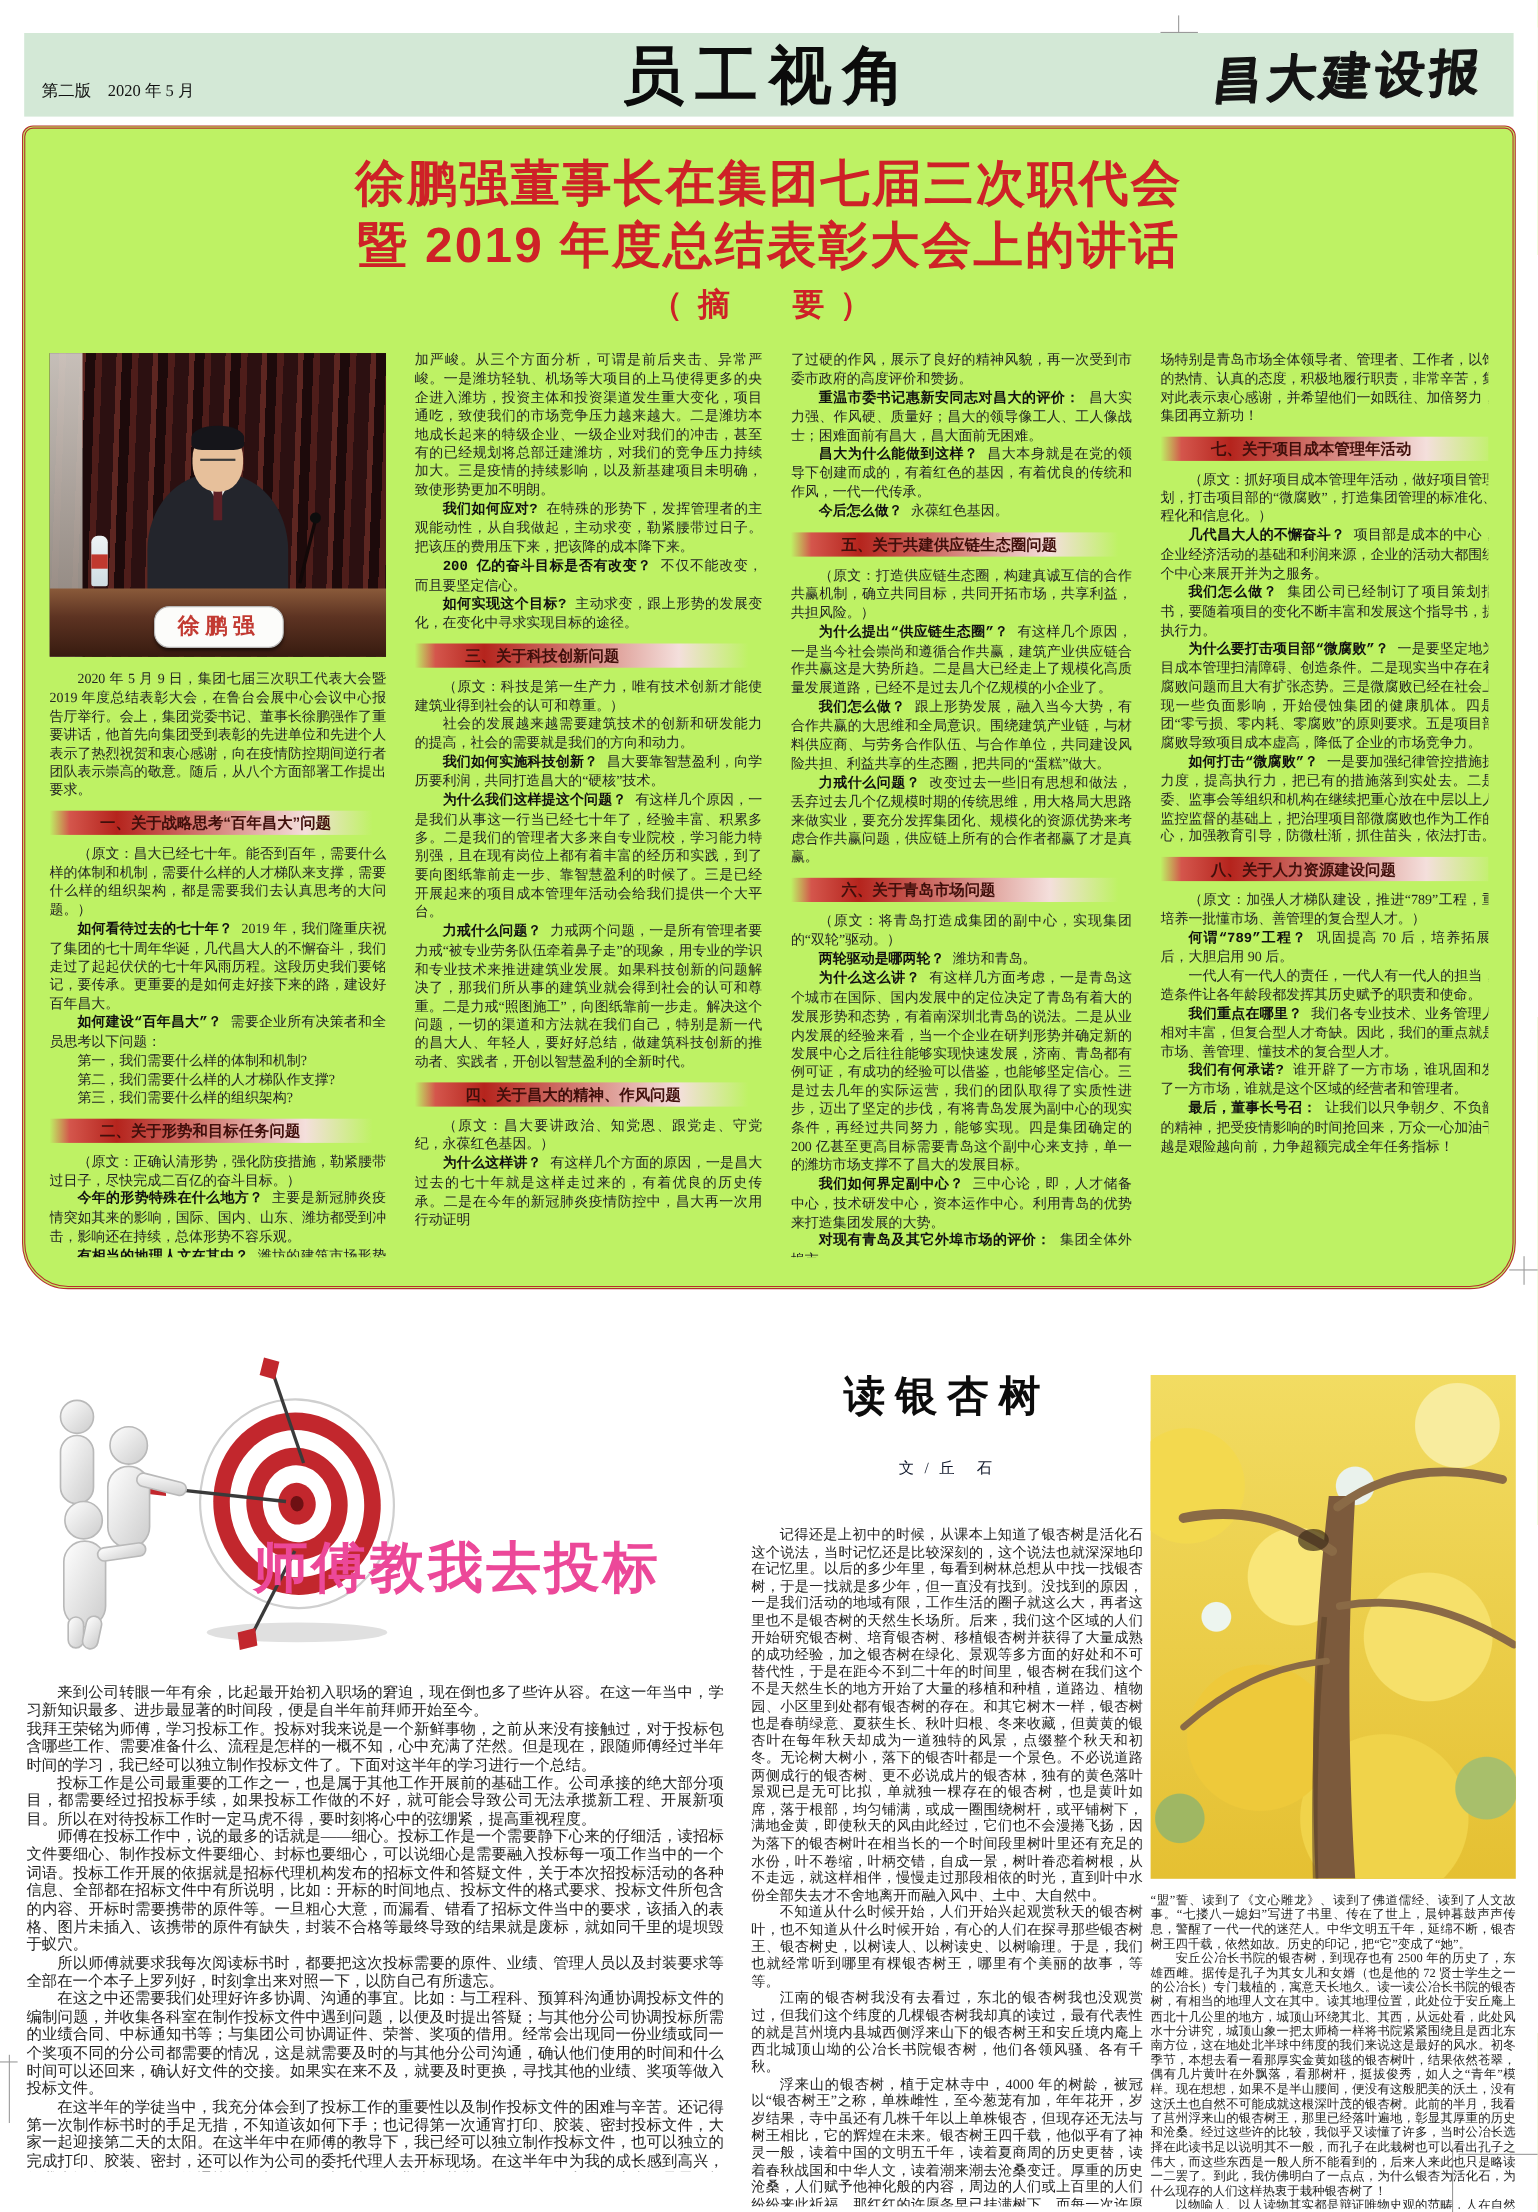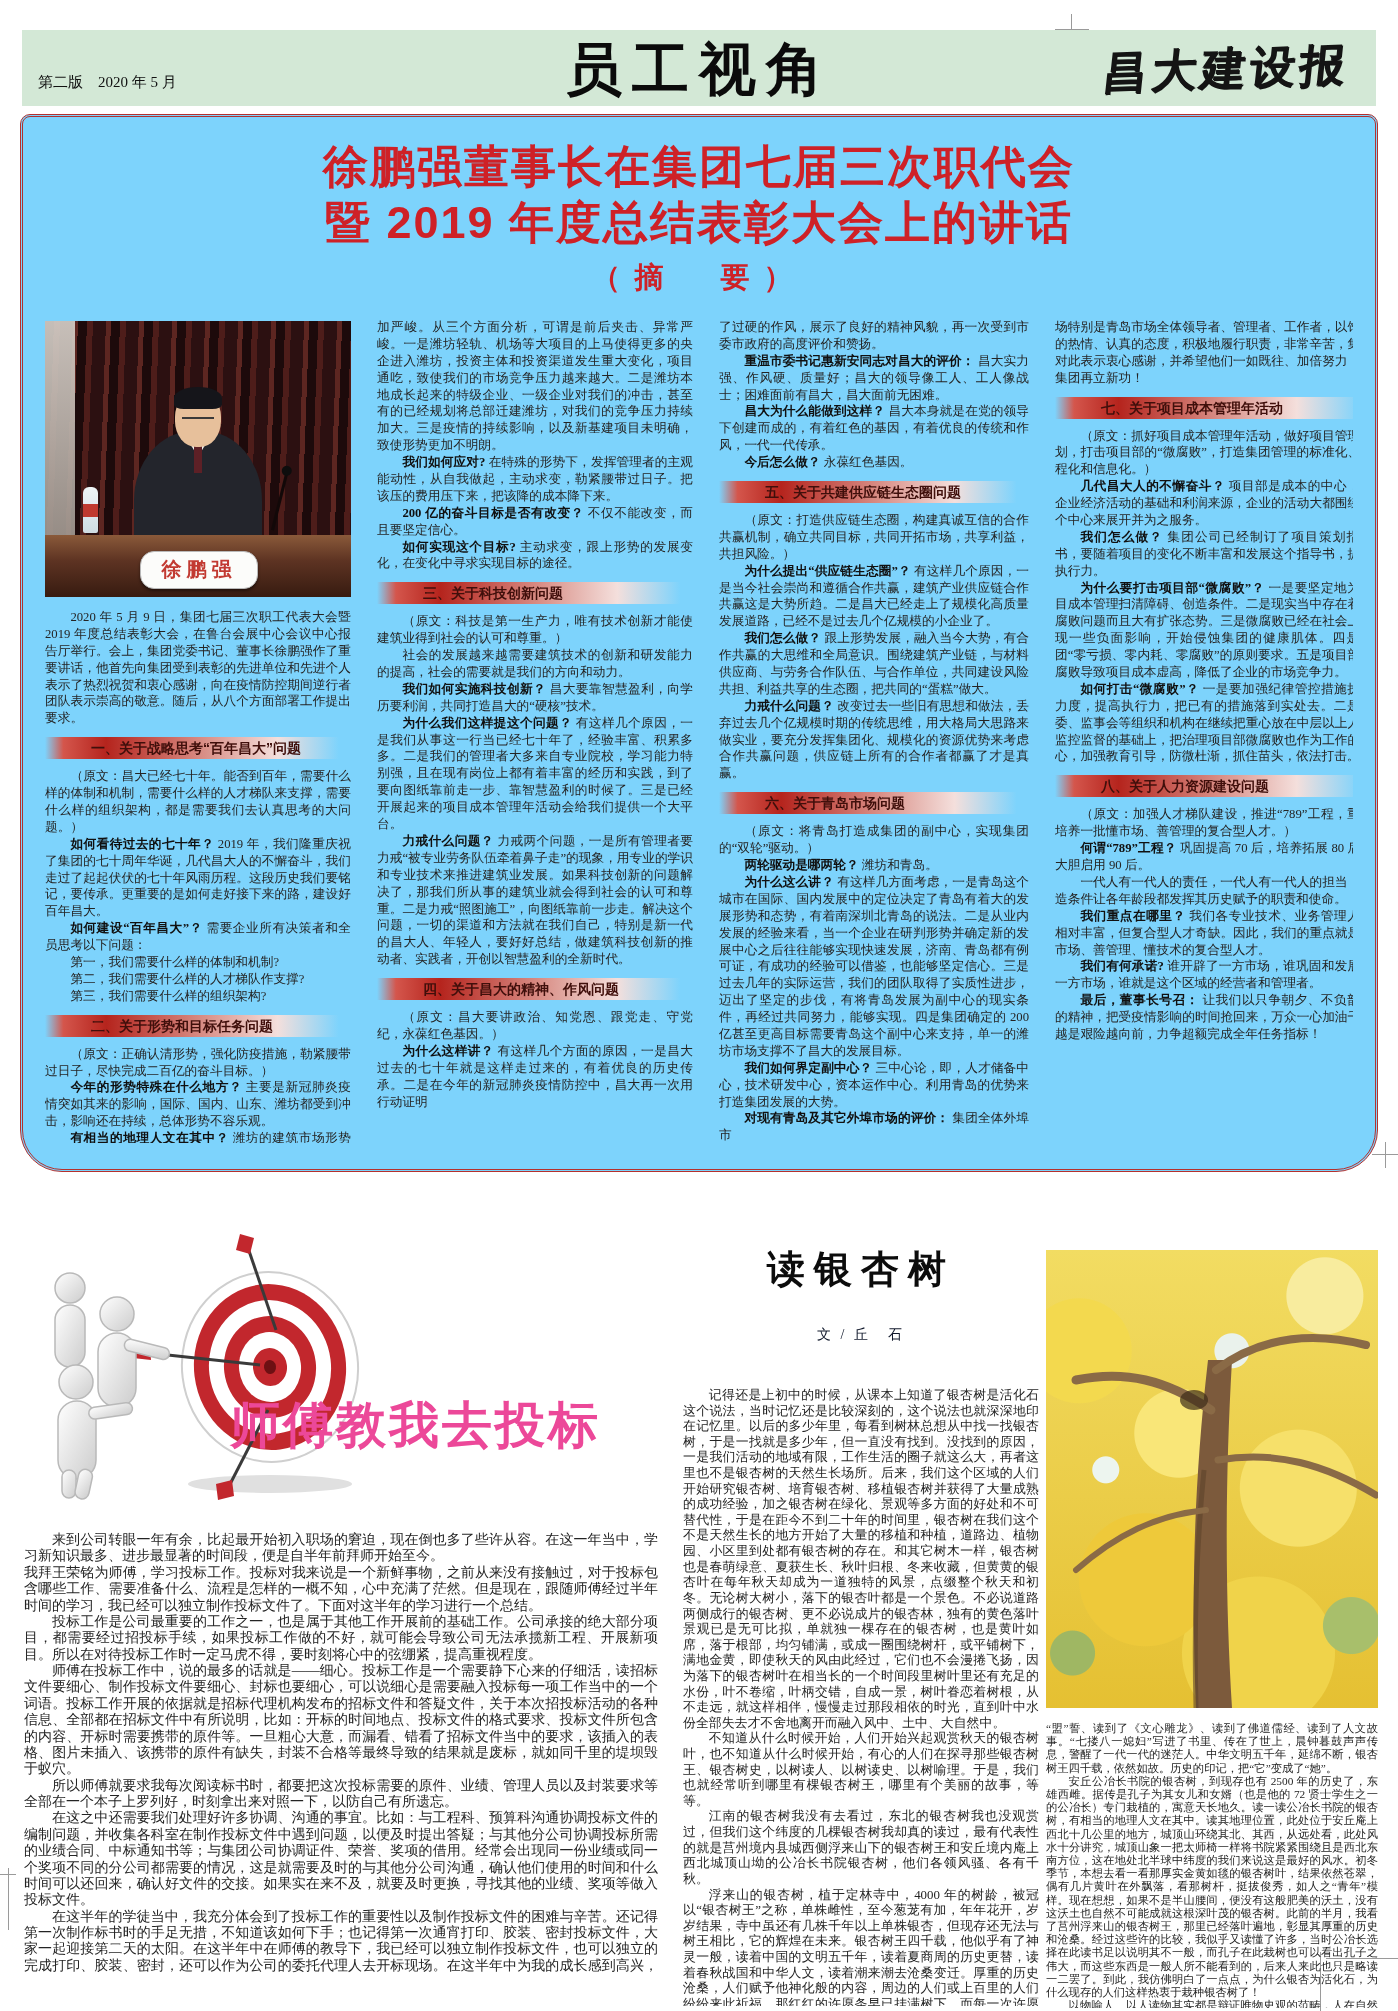--- a/index.html
+++ b/index.html
@@ -14,29 +14,29 @@
   .regmark{position:absolute;background:#9a9a9a;}
   
   .band{left:22px;top:30px;width:1354px;height:76px;background:#d3e8d6;}
   .edition{position:absolute;left:16px;bottom:14px;font-size:15px;color:#111;}
   .band-title{position:absolute;left:0;right:0;top:2px;text-align:center;
       font:900 57px/74px "Liberation Sans","DejaVu Sans",sans-serif;color:#0b0b0b;letter-spacing:10px;}
   .paper-name{position:absolute;right:28px;top:10px;font:700 45px/58px "Liberation Serif","DejaVu Serif",serif;
       color:#141414;transform:skewX(-8deg) rotate(-2deg);letter-spacing:4px;text-shadow:1px 1px 0 #141414;}
   
   .article-box{left:20px;top:114px;width:1358px;height:1058px;border:3px double #b5302d;
-      border-radius:10px 10px 42px 42px;background:#7dd3fc;box-sizing:border-box;padding:22px 22px 8px;overflow:hidden;}
+      border-radius:10px 10px 42px 42px;background:#bef264;box-sizing:border-box;padding:22px 22px 8px;overflow:hidden;}
   .m-title{ text-align:center;font:900 45px/56px "Liberation Sans","DejaVu Sans",sans-serif;color:#ce2127;letter-spacing:2px;}
   .m-sub{text-align:center;font:900 29px/40px "Liberation Sans","DejaVu Sans",sans-serif;color:#ce2127;margin-top:6px;letter-spacing:14px;}
   .cols{display:flex;gap:26px;margin-top:22px;height:824px;overflow:hidden;}
   .col{overflow:hidden;}
   .col1{flex:0 0 306px;} .col2{flex:0 0 316px;} .col3{flex:0 0 310px;} .col4{flex:0 0 318px;}
   .para{font-size:12.7px;line-height:1.33;text-align:justify;text-indent:2em;margin:0;color:#242424;}
   .para.flush{text-indent:0;}
-  .para b{font-family:Liberation Serif, serif;font-weight:700;color:#101010;}
+  .para b{font-family:Liberation Mono, monospace;font-weight:700;color:#101010;}
   .sec-h{margin:10px 0 9px;font:700 14px/22px "Liberation Sans","DejaVu Sans",sans-serif;color:#400f0b;
       padding-left:46px;white-space:nowrap;
       background:linear-gradient(90deg,rgba(213,87,77,0) 0%,#d4564c 6%,#b5241d 20%,#d98f87 52%,#f4dfdc 76%,rgba(255,255,255,0) 96%);}
   
   .photo1{position:relative;width:100%;height:276px;margin:2px 0 12px;overflow:hidden;background:#2a1012;}
   .curt{position:absolute;inset:0;
       background:repeating-linear-gradient(92deg,#1d0a0b 0 9px,#4e1d1a 9px 15px,#2c1011 15px 28px,#5d2621 28px 33px);}
   .lightcol{position:absolute;left:0;top:0;width:30px;height:100%;background:linear-gradient(180deg,#d8d2cb,#938b83);opacity:.9;}
   .desk{position:absolute;left:0;bottom:0;width:100%;height:62px;
       background:linear-gradient(180deg,#8a5a3a 0,#5d3322 26px,#371b10 100%);}

